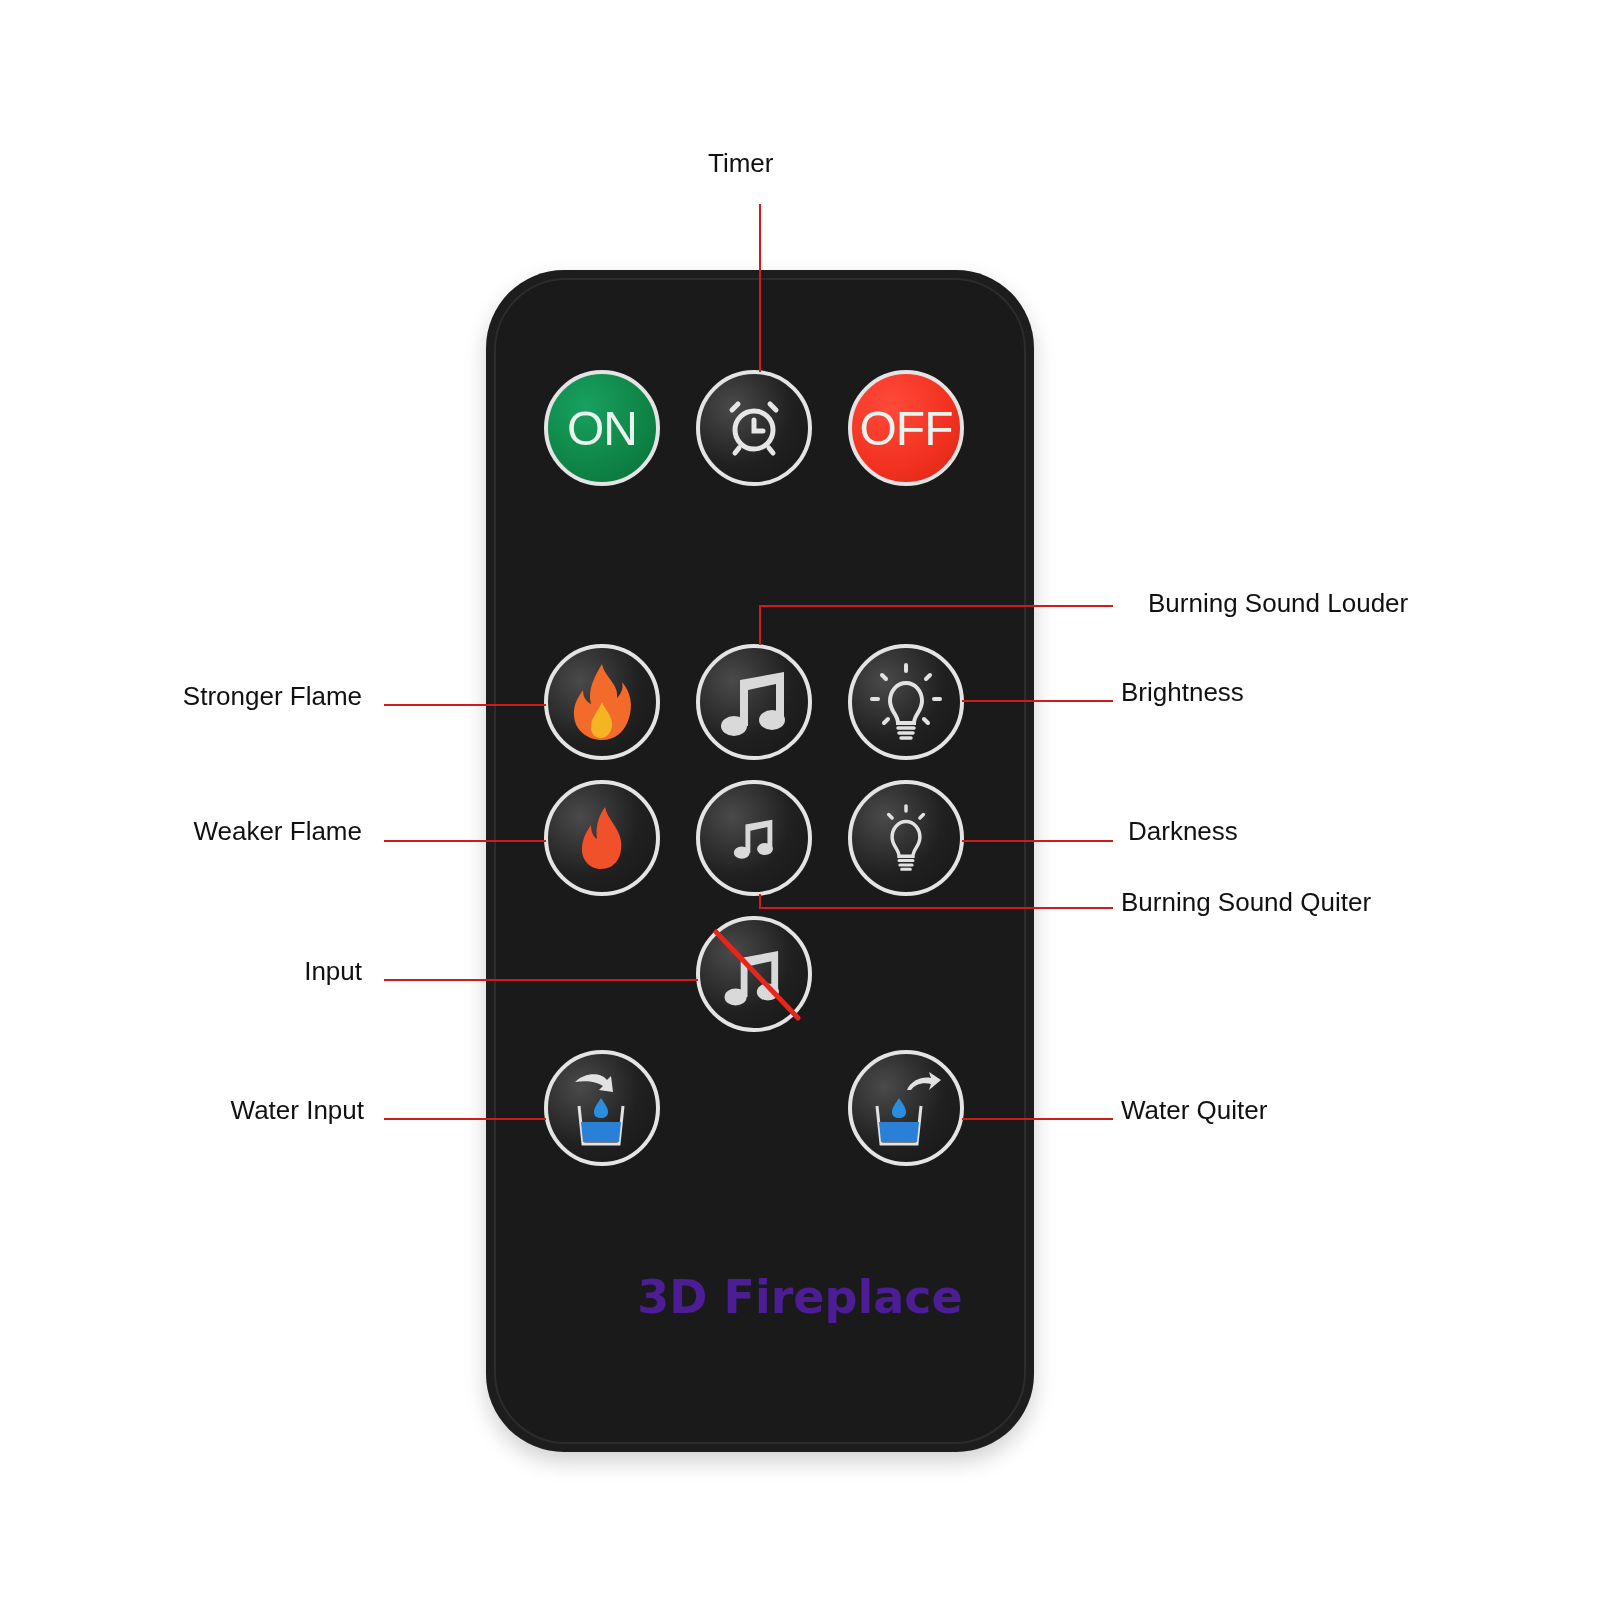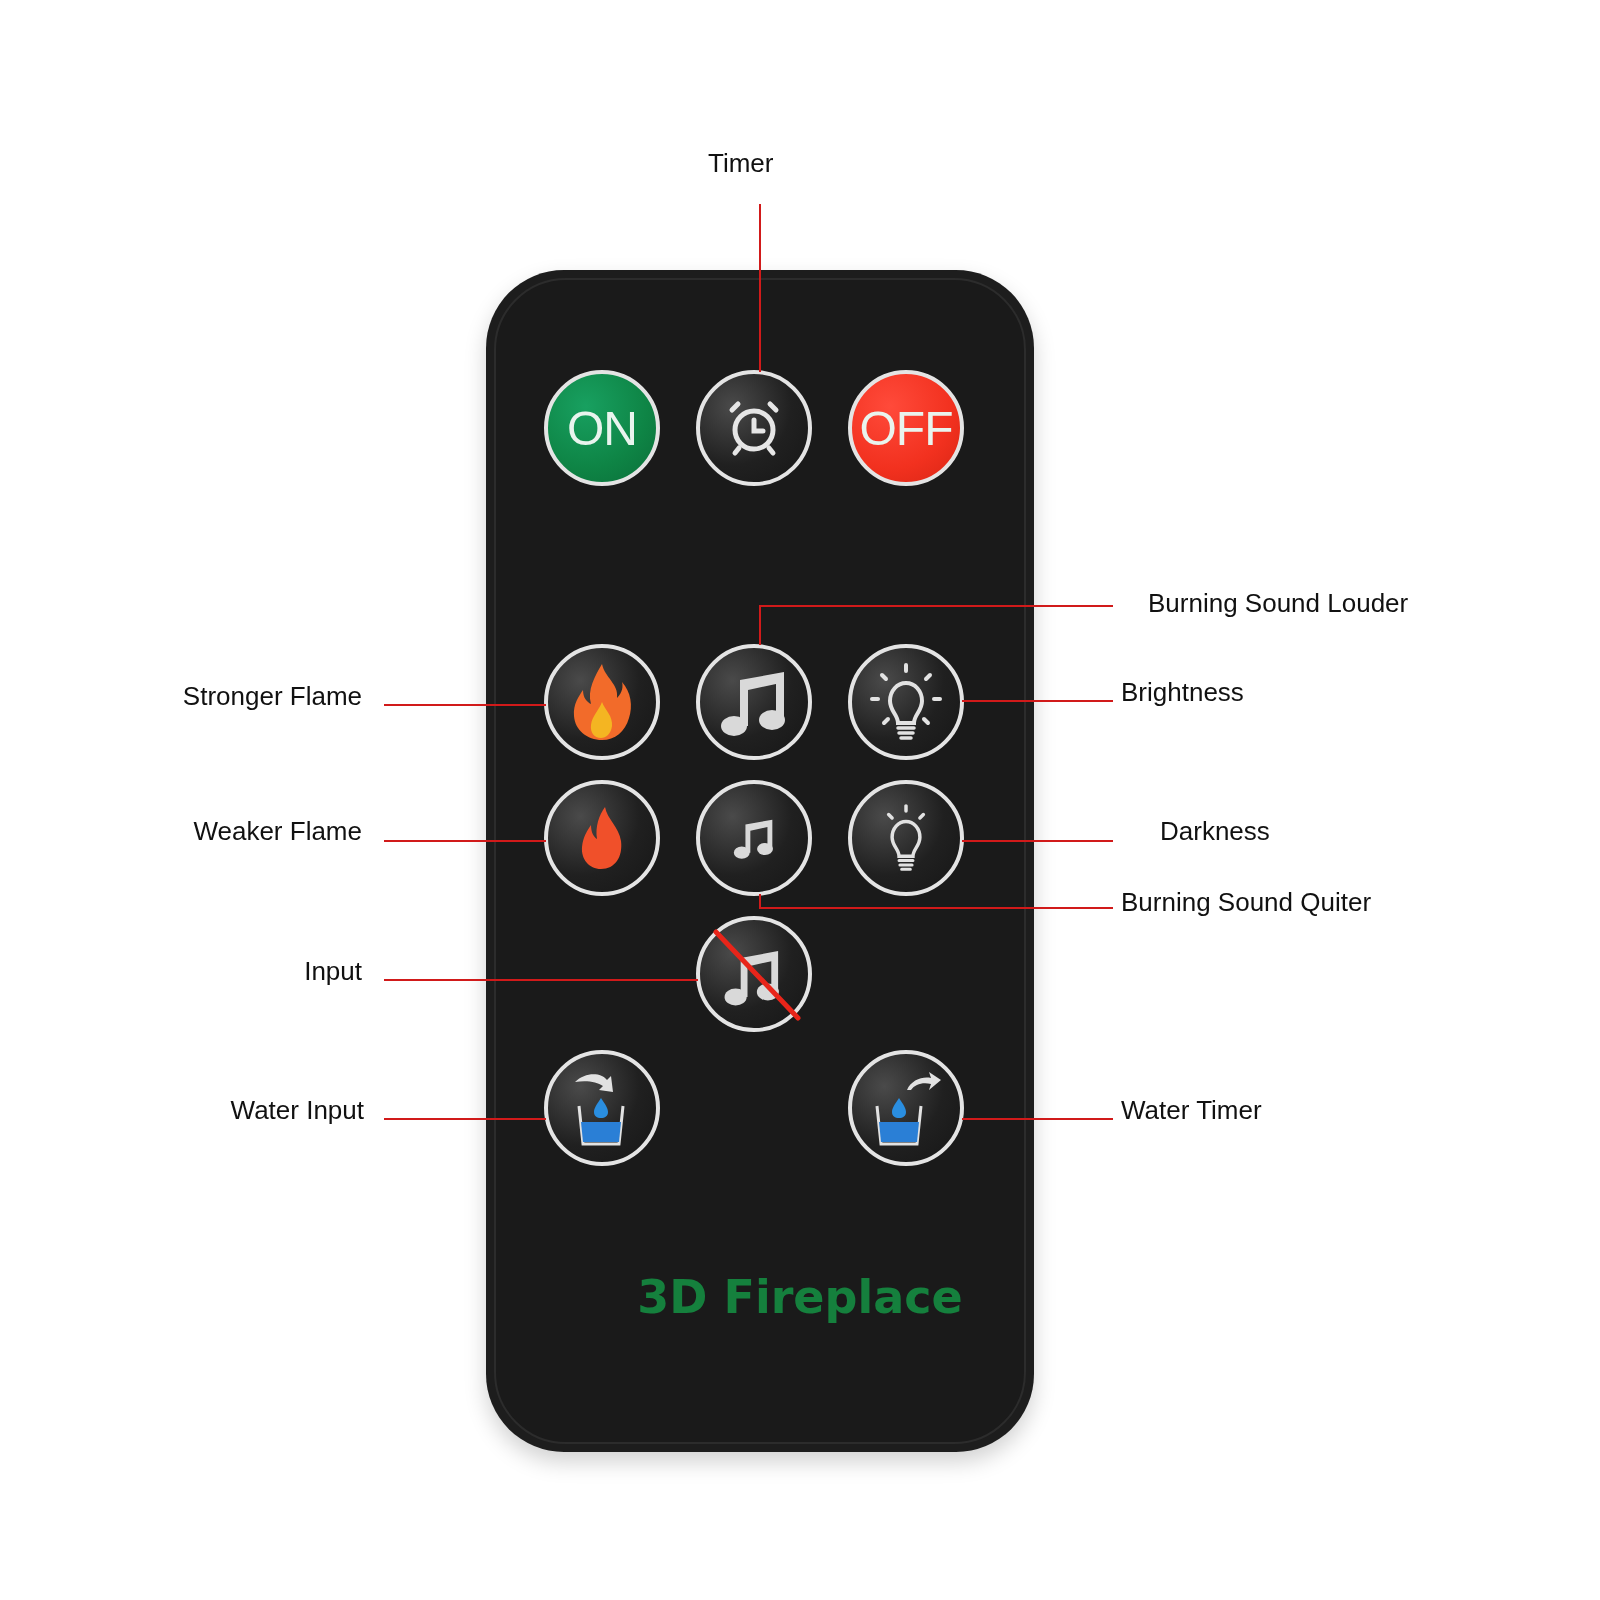--- a/index.html
+++ b/index.html
@@ -17,21 +17,21 @@
     position:absolute; width:116px; height:116px; border-radius:50%;
     border:4px solid #e4e4e4; box-sizing:border-box;
     background: radial-gradient(circle at 30% 30%, #4a4a4a 0%, #202020 55%, #161616 100%);
     display:flex; align-items:center; justify-content:center;
   }
   .btn.on { background: radial-gradient(circle at 35% 30%, #18a060 0%, #0e8445 60%, #0b6e39 100%); }
   .btn.off { background: radial-gradient(circle at 35% 30%, #ff4a3a 0%, #f2311f 60%, #d82514 100%); justify-content: center; }
   .btn-text { color:#e9f4ee; font-size:48px; letter-spacing:-1px; }
   .brand {
     position:absolute; left:0; width:100%; top:1270px; text-align:center;
-    color:#15803d; font-family:"DejaVu Sans", sans-serif; font-weight:bold; font-size:46px;
+    color:#4c1d95; font-family:"DejaVu Sans", sans-serif; font-weight:bold; font-size:46px;
   }
   .label { position:absolute; font-size:26px; color:#111; white-space:nowrap; line-height:1; }
   .label.left { text-align:center;margin-left:48px; }
   .line { position:absolute; background:#d11a1a; }
   svg { display:block; }
 </style>
 </head>
 <body>
 
 <div class="remote">
@@ -152,25 +152,25 @@
   </span>
 </div>
 
 <div class="brand">3D Fireplace</div>
 
 <div class="label" style="left:708px;top:150px;">Timer</div>
 <div class="label" style="left:1121px;top:590px;margin-left:27px;">Burning Sound Louder</div>
 <div class="label left" style="right:1238px;top:683px;">Stronger Flame</div>
 <div class="label" style="left:1121px;top:679px;">Brightness</div>
 <div class="label left" style="right:1238px;top:818px;">Weaker Flame</div>
-<div class="label" style="left:1160px;top:818px;">Darkness</div>
+<div class="label" style="left:1128px;top:818px;">Darkness</div>
 <div class="label" style="left:1121px;top:889px;">Burning Sound Quiter</div>
 <div class="label left" style="right:1238px;top:958px;">Input</div>
 <div class="label left" style="right:1236px;top:1097px;">Water Input</div>
-<div class="label" style="left:1121px;top:1097px;">Water Timer</div>
+<div class="label" style="left:1121px;top:1097px;">Water Quiter</div>
 
 <div class="line" style="left:759px;top:204px;width:2px;height:168px;"></div>
 <div class="line" style="left:759px;top:605px;width:2px;height:40px;"></div>
 <div class="line" style="left:759px;top:605px;width:354px;height:2px;"></div>
 <div class="line" style="left:384px;top:704px;width:162px;height:2px;"></div>
 <div class="line" style="left:962px;top:700px;width:151px;height:2px;"></div>
 <div class="line" style="left:384px;top:840px;width:162px;height:2px;"></div>
 <div class="line" style="left:962px;top:840px;width:151px;height:2px;"></div>
 <div class="line" style="left:759px;top:894px;width:2px;height:14px;"></div>
 <div class="line" style="left:759px;top:907px;width:354px;height:2px;"></div>

